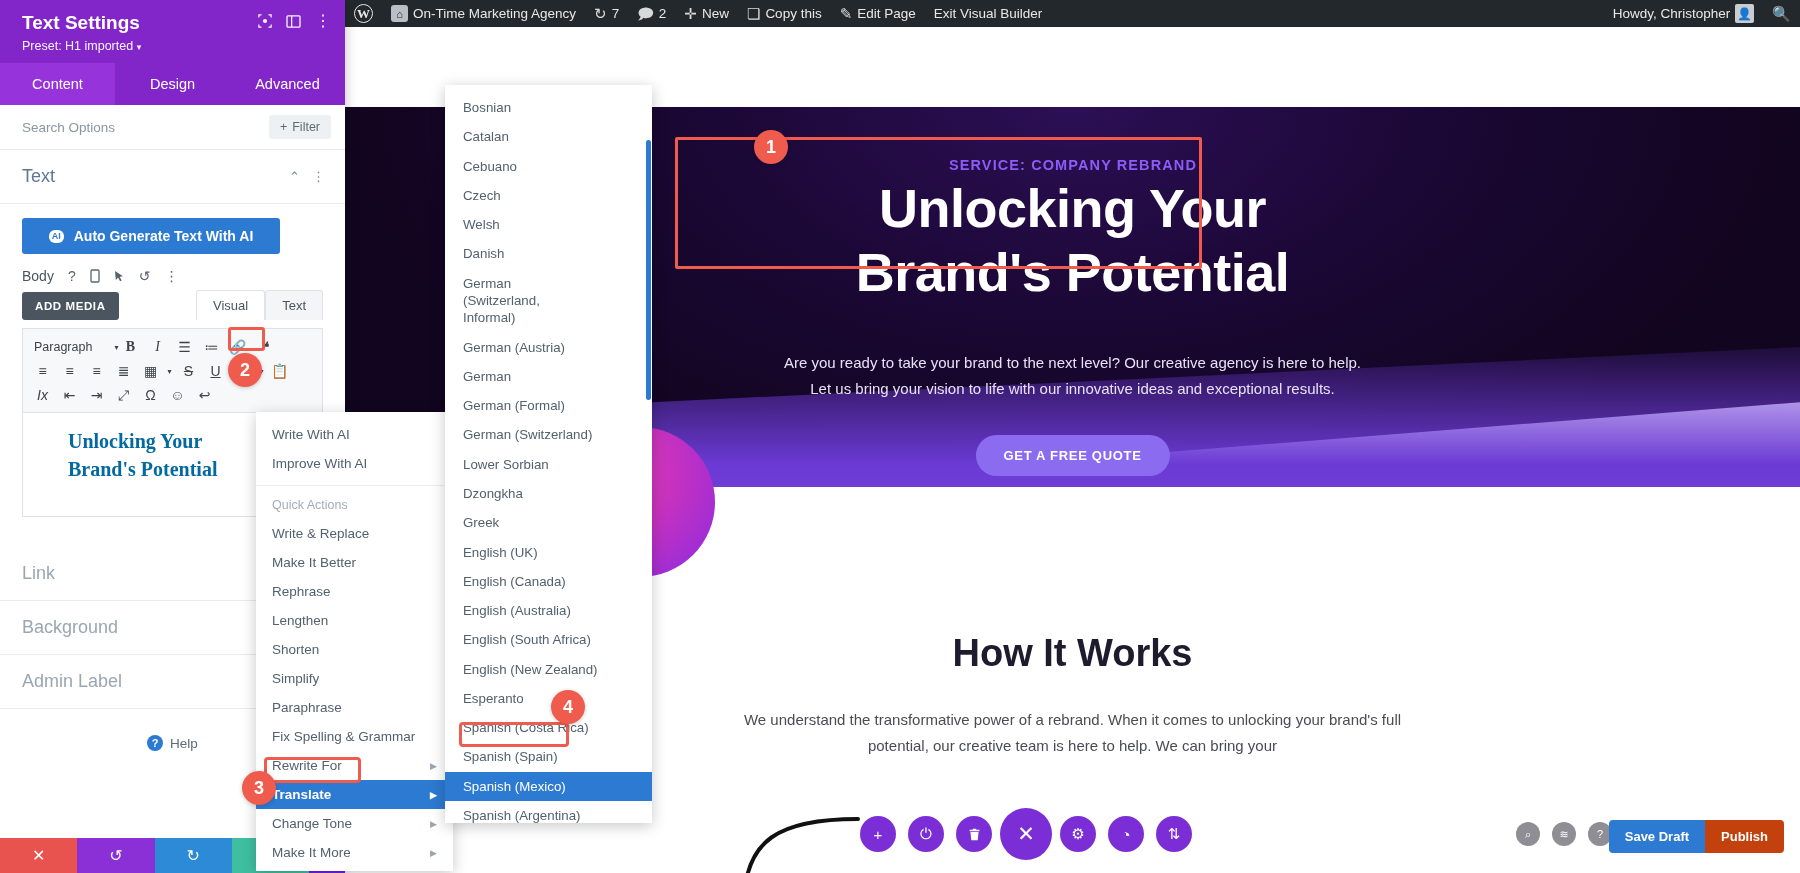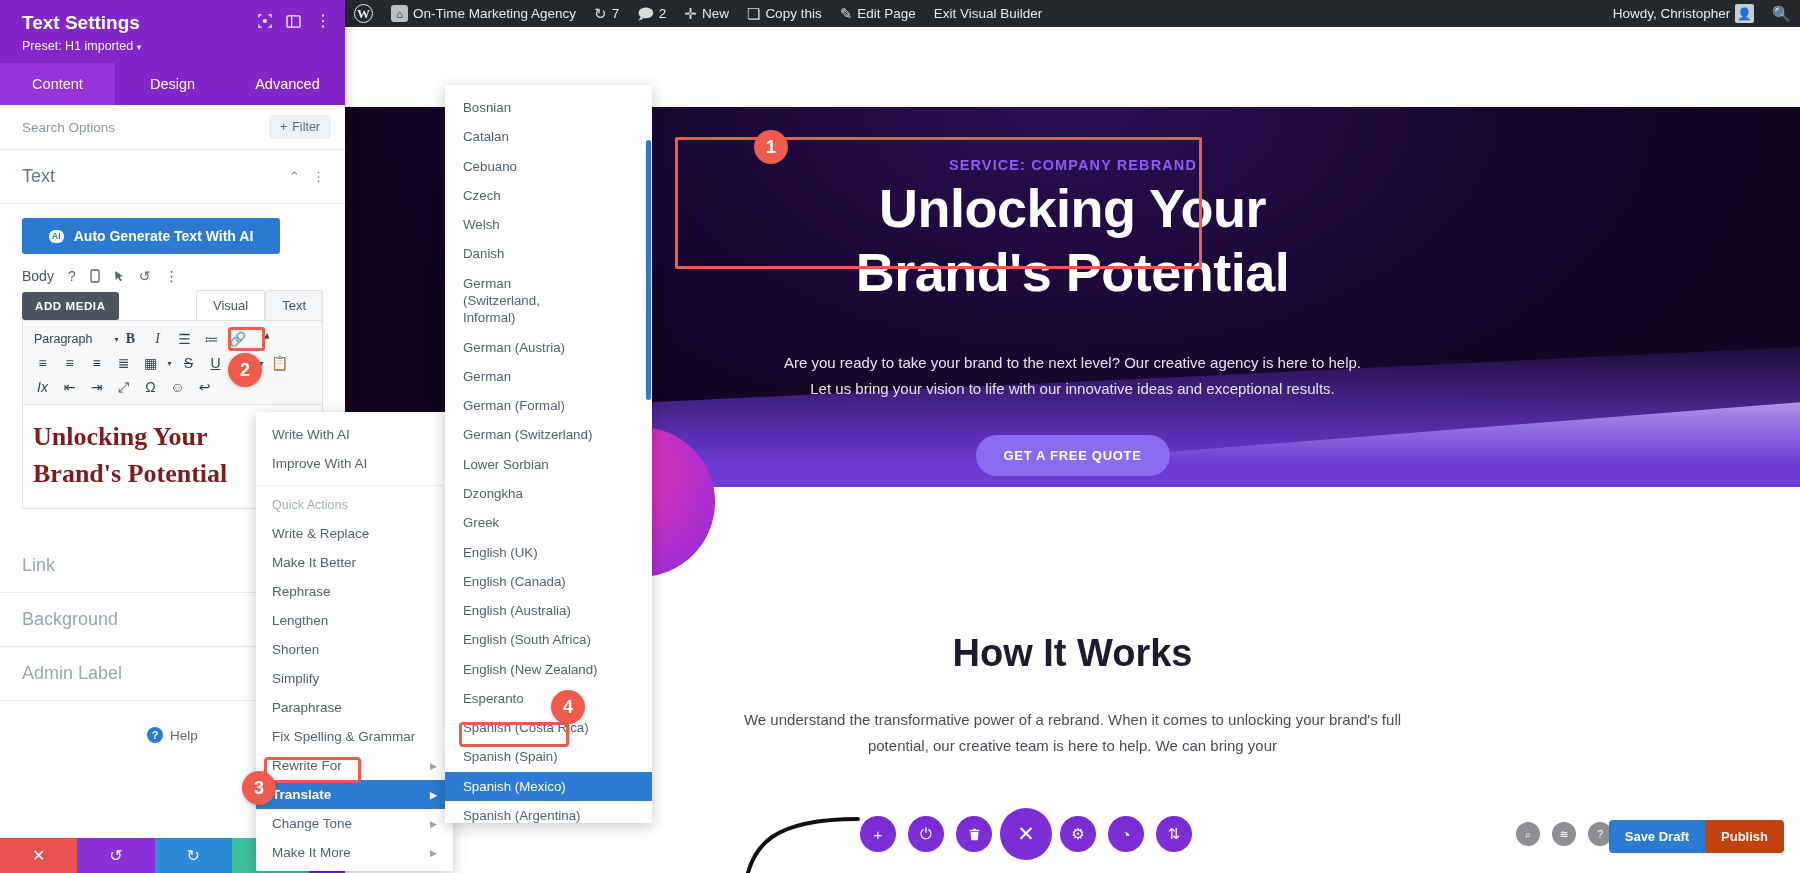--- a/index.html
+++ b/index.html
@@ -167,38 +167,38 @@
     padding: 8px 13px; border-radius:3px; border:none; cursor:pointer;
   }
   .ed-tabs { display:flex; gap:0; }
   .ed-tab {
     padding: 7px 16px; font-size: 13px; color:#4a5560; cursor:pointer;
     border:1px solid #dfe3e8; border-bottom:none; background:#f3f5f7;
     border-radius: 3px 3px 0 0;
   }
   .ed-tab.active { background:#fff; }
   #tinymce-toolbar {
-    border:1px solid #dfe3e8; background:#f7f8f9; padding: 6px 0 5px 7px;
+    border:1px solid #dfe3e8; background:#f7f8f9; padding: 6px 0 5px 7px; margin-top: 8px;
   }
   .tb-row { display:flex; align-items:center; gap: 2px; height: 24px; }
   .tb-btn {
     width: 25px; height: 23px; display:flex; align-items:center; justify-content:center;
     font-size: 14px; color:#3c434a; cursor:pointer; border-radius:2px;
   }
   .tb-sel {
     font-size: 12.5px; color:#3c434a; padding: 0 4px; display:flex; align-items:center;
     gap: 22px; width: 86px; cursor:pointer;
   }
   #editor-area {
     border:1px solid #dfe3e8; border-top:none; background:#fff;
     height: 104px; padding: 14px 10px 0 10px; position:relative; overflow:hidden;
   }
   #editor-text {
-    font-family: "Liberation Serif", serif; font-weight:bold; font-size: 26px;
-    color:#7f1d1d; line-height: 1.42;
+    font-family: "Liberation Serif", serif; font-weight:bold; font-size: 20px;
+    color:#0369a1; line-height: 1.42; margin-left: 35px;
   }
   #ai-inline-highlight {
     position:absolute; left: 228px; top: 327px; width: 37px; height: 24px;
     border: 3px solid #ef5b4d; border-radius: 3px; z-index: 70; pointer-events:none;
   }
   #help-row {
     display:flex; align-items:center; justify-content:center; gap:7px;
     padding: 26px 0; color:#5f6a74; font-size:13.5px;
   }
   .help-dot {

